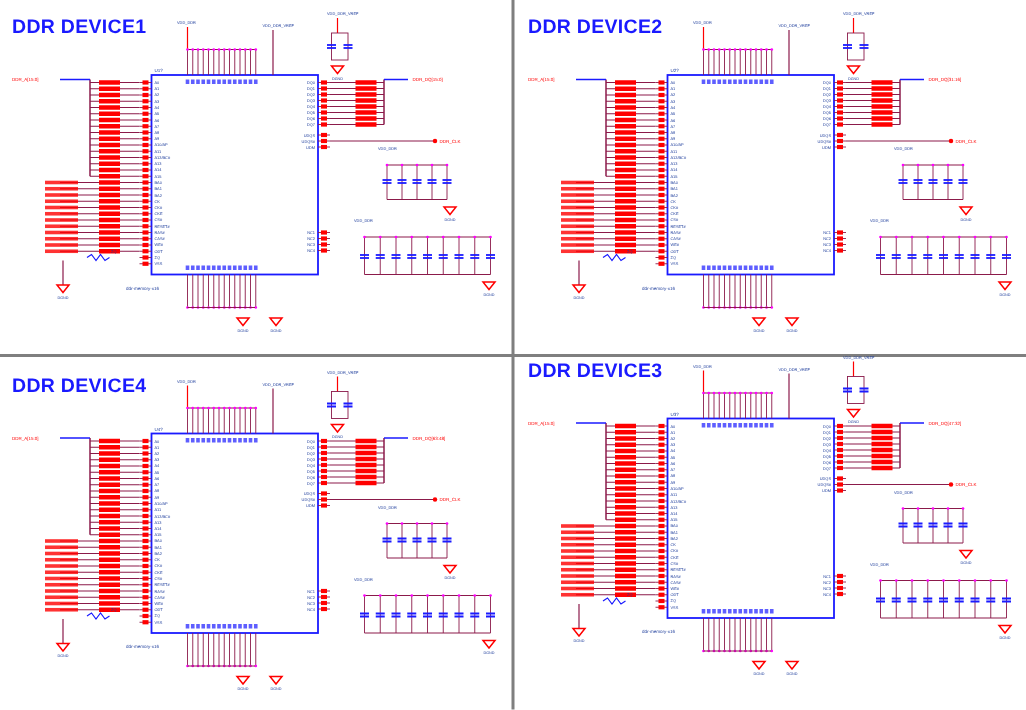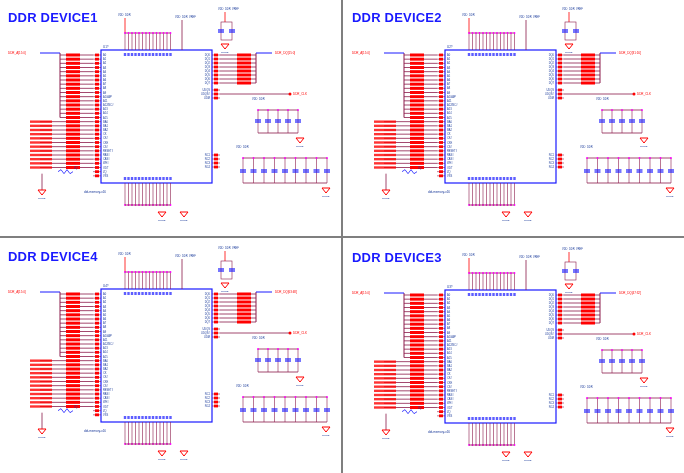--- a/index.html
+++ b/index.html
@@ -1239,21 +1239,21 @@
       <line x1="313.5" y1="170" x2="319.5" y2="170" stroke="#1a1aff" stroke-width="1.2"></line>
       <line x1="313.5" y1="172" x2="319.5" y2="172" stroke="#1a1aff" stroke-width="1.2"></line>
       <line x1="327" y1="158" x2="327" y2="183" stroke="#8b1a4a" stroke-width="0.6"></line>
       <circle cx="327" cy="158" r="0.9" fill="#ff00ff"></circle>
       <line x1="324" y1="170" x2="330" y2="170" stroke="#1a1aff" stroke-width="1.2"></line>
       <line x1="324" y1="172" x2="330" y2="172" stroke="#1a1aff" stroke-width="1.2"></line>
       <path d="M322,188 L330,188 L326,193 Z" fill="none" stroke="#ff0000" stroke-width="1"></path>
       <text x="326" y="197" font-size="2.5" fill="#1a3a9a" text-anchor="middle">DGND</text>
     </svg>
 </div>
-<div class="quad" style="left:344px;top:240px;border-radius:11px;">
+<div class="quad" style="left:344px;top:229px;border-radius:11px;">
   <div class="quad-title">DDR DEVICE3</div>
   <svg width="340" height="234">
       <rect x="101" y="50" width="111" height="133" fill="none" stroke="#1a1aff" stroke-width="1.2"></rect>
       <text x="103" y="48" font-size="3" fill="#1a3a9a" font-family="&quot;Liberation Sans&quot;, sans-serif">U3?</text>
       <text x="84" y="193" font-size="3" fill="#1a3a9a" font-family="&quot;Liberation Sans&quot;, sans-serif">ddr-memory-x16</text>
       <line x1="93" y1="55" x2="101" y2="55" stroke="#8b1a4a" stroke-width="0.6"></line>
       <rect x="95" y="53.6" width="4" height="2.8" fill="#ff0000"></rect>
       <text x="103" y="56" font-size="2.6" fill="#1a3a9a" font-family="&quot;Liberation Sans&quot;, sans-serif">A0</text>
       <line x1="60" y1="55" x2="93" y2="55" stroke="#8b1a4a" stroke-width="0.8"></line>
       <rect x="66" y="53.5" width="14" height="3" fill="#ff0000"></rect>

